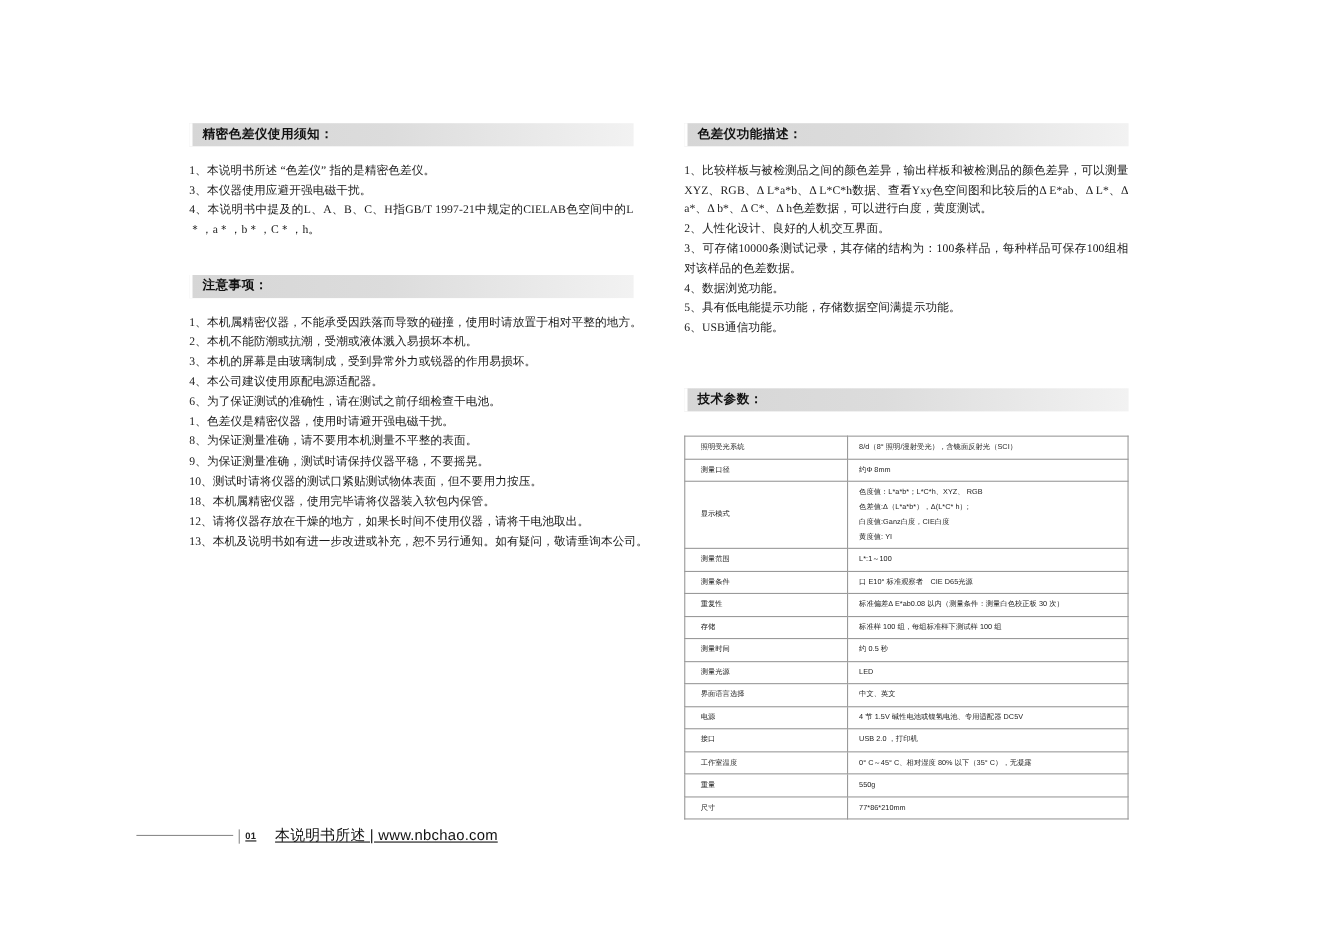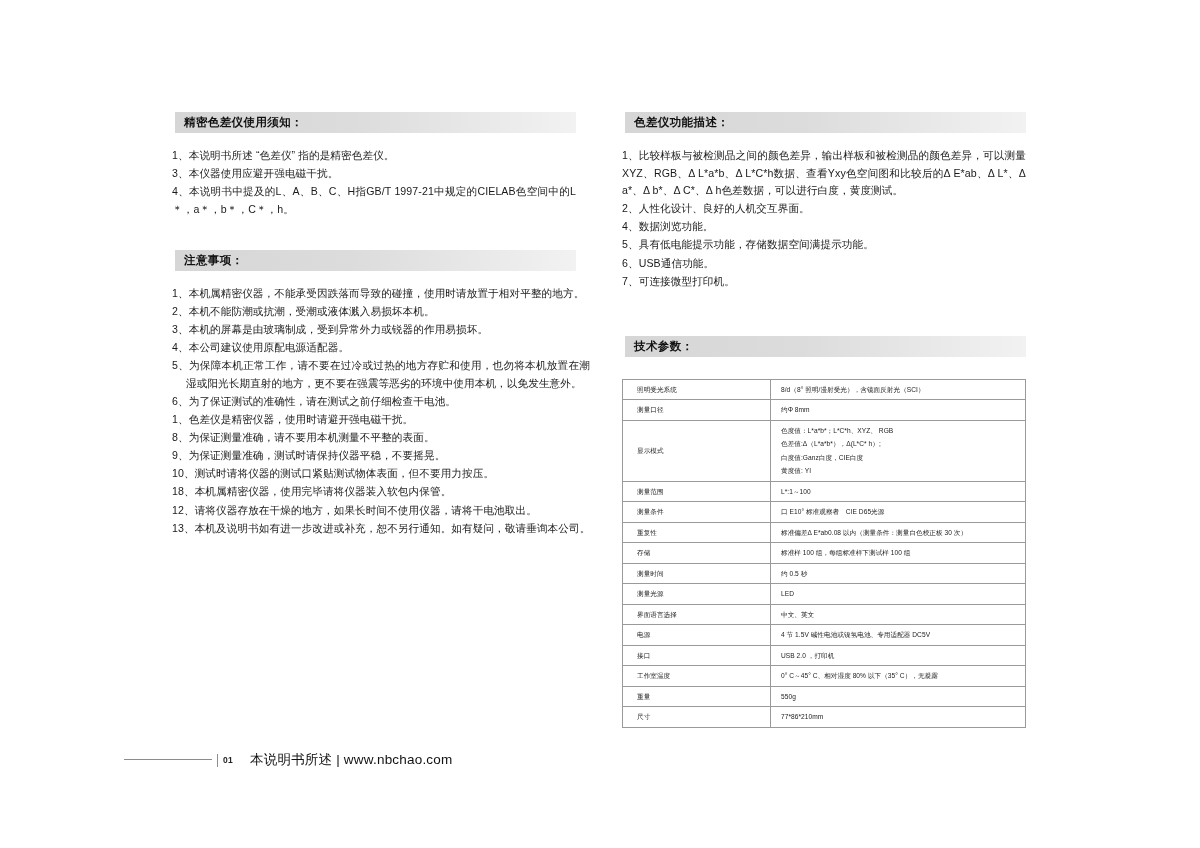--- a/index.html
+++ b/index.html
@@ -56,21 +56,21 @@
     font-size: 11.5px;
     font-weight: bold;
     color: #111;
     letter-spacing: 0.4px;
     padding-left: 9px;
     line-height: 21px;
     white-space: nowrap;
   }
 
   
-  .body-list { margin: 0; padding: 0; }
+  .body-list { margin: 0; padding: 0; font-family: Liberation Serif, serif; }
   .body-list .li {
     font-size: 10.6px;
     line-height: 17.6px;
     color: #1a1a1a;
     width: 404px;
     margin: 0 0 0.5px 0;
     text-align: justify;
     letter-spacing: 0.1px;
   }
   .body-list .li.hang {
@@ -115,20 +115,21 @@
 
   
   .footer {
     position: absolute;
     bottom: 78px;
     height: 20px;
     display: flex;
     align-items: center;
     font-size: 13px;
     color: #111;
+    text-decoration: underline;
   }
   .footer-left {
     left: 124px;
   }
   .foot-rule {
     width: 88px;
     height: 0;
     border-top: 1px solid #8c8c8c;
     margin-bottom: 1px;
   }
@@ -176,21 +177,20 @@
       <div class="sec-block">
         <div class="sec-head">
           <span class="bar-accent"></span>
           <span class="sec-title">注意事项：</span>
         </div>
         <div class="body-list">
           <div class="li hang">1、本机属精密仪器，不能承受因跌落而导致的碰撞，使用时请放置于相对平整的地方。</div>
           <div class="li hang">2、本机不能防潮或抗潮，受潮或液体溅入易损坏本机。</div>
           <div class="li hang">3、本机的屏幕是由玻璃制成，受到异常外力或锐器的作用易损坏。</div>
           <div class="li hang">4、本公司建议使用原配电源适配器。</div>
-          <div class="li hang">5、为保障本机正常工作，请不要在过冷或过热的地方存贮和使用，也勿将本机放置在潮湿或阳光长期直射的地方，更不要在强震等恶劣的环境中使用本机，以免发生意外。</div>
           <div class="li hang">6、为了保证测试的准确性，请在测试之前仔细检查干电池。</div>
           <div class="li hang">1、色差仪是精密仪器，使用时请避开强电磁干扰。</div>
           <div class="li hang">8、为保证测量准确，请不要用本机测量不平整的表面。</div>
           <div class="li hang">9、为保证测量准确，测试时请保持仪器平稳，不要摇晃。</div>
           <div class="li hang2">10、测试时请将仪器的测试口紧贴测试物体表面，但不要用力按压。</div>
           <div class="li hang2">18、本机属精密仪器，使用完毕请将仪器装入软包内保管。</div>
           <div class="li hang2">12、请将仪器存放在干燥的地方，如果长时间不使用仪器，请将干电池取出。</div>
           <div class="li hang2">13、本机及说明书如有进一步改进或补充，恕不另行通知。如有疑问，敬请垂询本公司。</div>
         </div>
       </div>
@@ -206,24 +206,24 @@
     <div class="col col-right">
 
       <div class="sec-block">
         <div class="sec-head">
           <span class="bar-accent"></span>
           <span class="sec-title">色差仪功能描述：</span>
         </div>
         <div class="body-list">
           <div class="li">1、比较样板与被检测品之间的颜色差异，输出样板和被检测品的颜色差异，可以测量XYZ、RGB、Δ L*a*b、Δ L*C*h数据、查看Yxy色空间图和比较后的Δ E*ab、Δ L*、Δ a*、Δ b*、Δ C*、Δ h色差数据，可以进行白度，黄度测试。</div>
           <div class="li">2、人性化设计、良好的人机交互界面。</div>
+          <div class="li">3、可存储10000条测试记录，其存储的结构为：100条样品，每种样品可保存100组相对该样品的色差数据。</div>
           <div class="li">4、数据浏览功能。</div>
           <div class="li">5、具有低电能提示功能，存储数据空间满提示功能。</div>
           <div class="li">6、USB通信功能。</div>
-          <div class="li">7、可连接微型打印机。</div>
         </div>
       </div>
 
       <div class="spacer-right-1"></div>
 
       <div class="sec-block">
         <div class="sec-head">
           <span class="bar-accent"></span>
           <span class="sec-title">技术参数：</span>
         </div>

